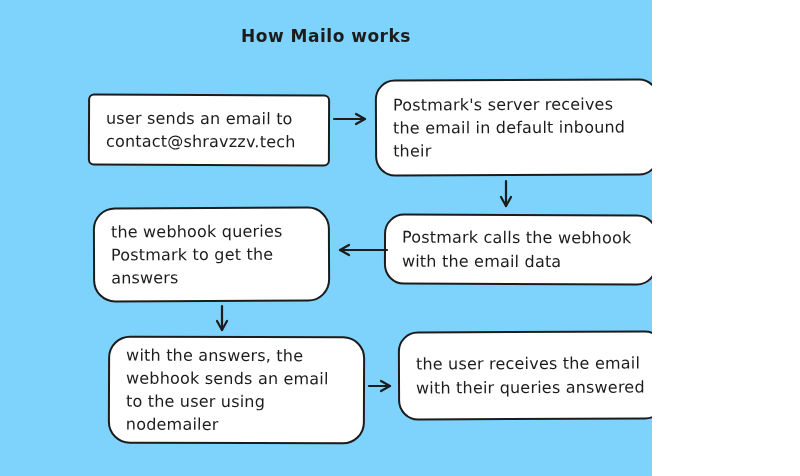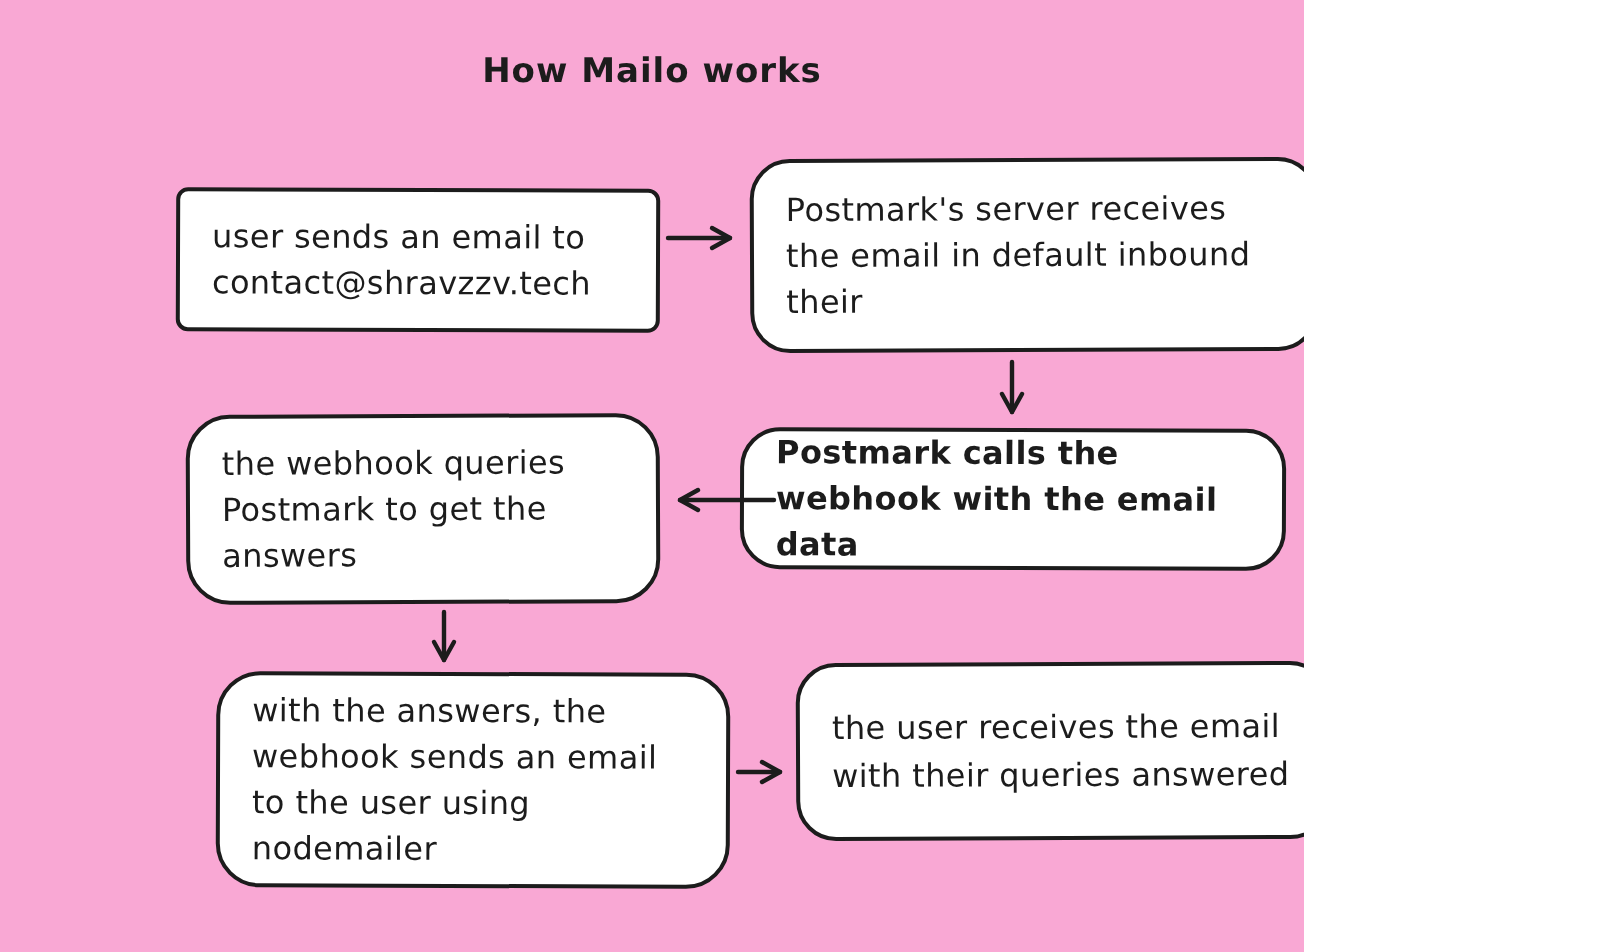--- a/index.html
+++ b/index.html
@@ -4,21 +4,21 @@
 <style>
   html, body {
     margin: 0;
     padding: 0;
     background: #ffffff;
   }
   .canvas {
     position: relative;
     width: 652px;
     height: 476px;
-    background: #f9a8d4;
+    background: #7dd3fc;
     font-family: "DejaVu Sans", sans-serif;
     color: #1c1c1c;
     overflow: hidden;
   }
   .diagram-title {
     position: absolute;
     top: 26px;
     left: 0;
     width: 100%;
     text-align: center;
@@ -39,21 +39,21 @@
     font-size: 16px;
     line-height: 1.45;
     letter-spacing: 0.2px;
   }
   
   .node:nth-child(odd)  { transform: rotate(-0.25deg); }
   .node:nth-child(even) { transform: rotate(0.2deg); }
 
   .node1 { left: 88px;  top: 94px;  width: 242px; height: 72px;  border-radius: 6px; }
   .node2 { left: 375px; top: 79px;  width: 284px; height: 97px;  border-radius: 20px; }
-  .node3 { left: 370px; top: 214px; width: 273px; height: 71px;  border-radius: 20px; font-weight: bold; }
+  .node3 { left: 384px; top: 214px; width: 273px; height: 71px;  border-radius: 20px; }
   .node4 { left: 93px;  top: 207px; width: 237px; height: 95px;  border-radius: 22px; }
   .node5 { left: 108px; top: 336px; width: 257px; height: 108px; border-radius: 22px; }
   .node6 { left: 398px; top: 331px; width: 267px; height: 89px;  border-radius: 20px; }
 
   .edges-layer {
     position: absolute;
     left: 0;
     top: 0;
     width: 800px;
     height: 476px;

